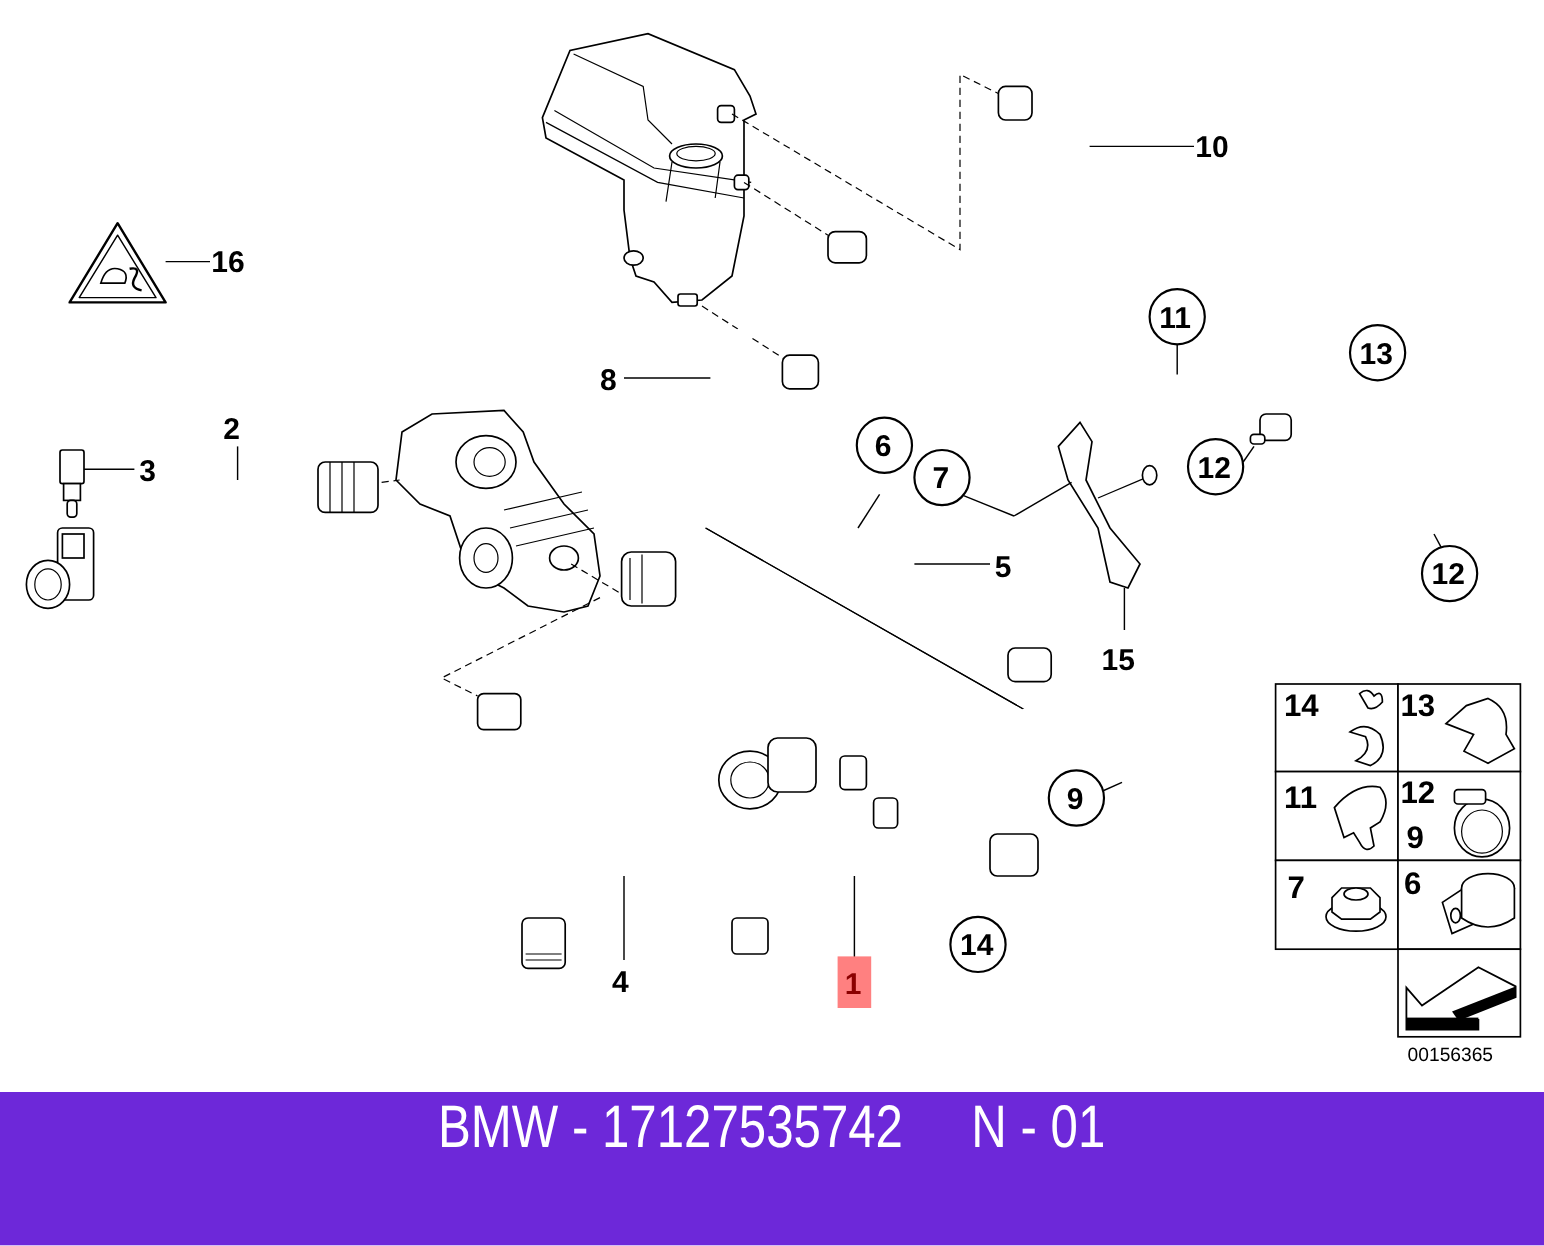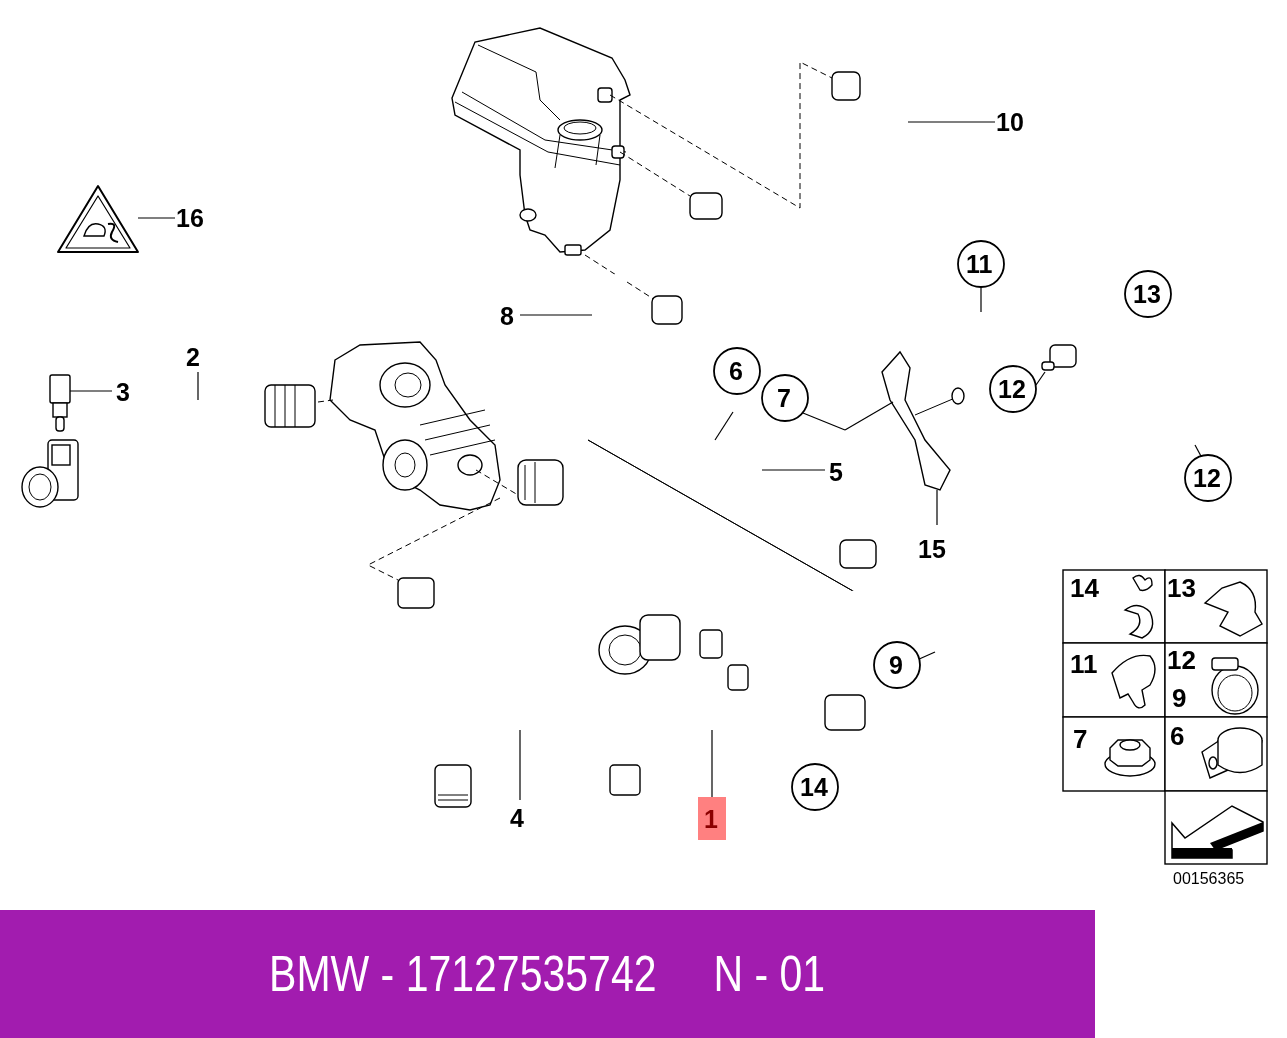--- a/index.html
+++ b/index.html
@@ -9,21 +9,21 @@
   .hose { fill: none; stroke: #000; stroke-width: 2.2; stroke-linejoin: round; stroke-linecap: round; }
   .hose-fill { fill: none; stroke: #fff; stroke-linejoin: round; stroke-linecap: round; }
   .thin { fill: none; stroke: #000; stroke-width: 1; }
   .dash { fill: none; stroke: #000; stroke-width: 1; stroke-dasharray: 6 4; }
   .part { fill: #fff; stroke: #000; stroke-width: 1.4; }
   .leader { stroke: #000; stroke-width: 1.2; }
   .callout-circle { fill: #fff; stroke: #000; stroke-width: 1.8; }
   .label { font-size: 25px; }
   .grid-cell { fill: #fff; stroke: #000; stroke-width: 1.4; }
   .grid-num { font-size: 26px; }
-  #footer { position: absolute; left: 0; top: 910px; width: 1095px; height: 128px; background: #a21caf; display: flex; align-items: center; justify-content: center; }
+  #footer { position: absolute; left: 0; top: 910px; width: 1287px; height: 128px; background: #6d28d9; display: flex; justify-content: center; }
   #footer-text { color: #ffffff; font-family: "Liberation Sans", sans-serif; font-size: 50px; letter-spacing: 0px; transform: scaleX(0.82); white-space: pre; }
   .highlight-box { fill: #ff8080; }
   .highlight-text { fill: #8b0000; }
 </style>
 </head>
 <body>
 
 <div id="diagram">
 <svg width="1287" height="910" viewBox="0 0 1287 910" xmlns="http://www.w3.org/2000/svg">
 

